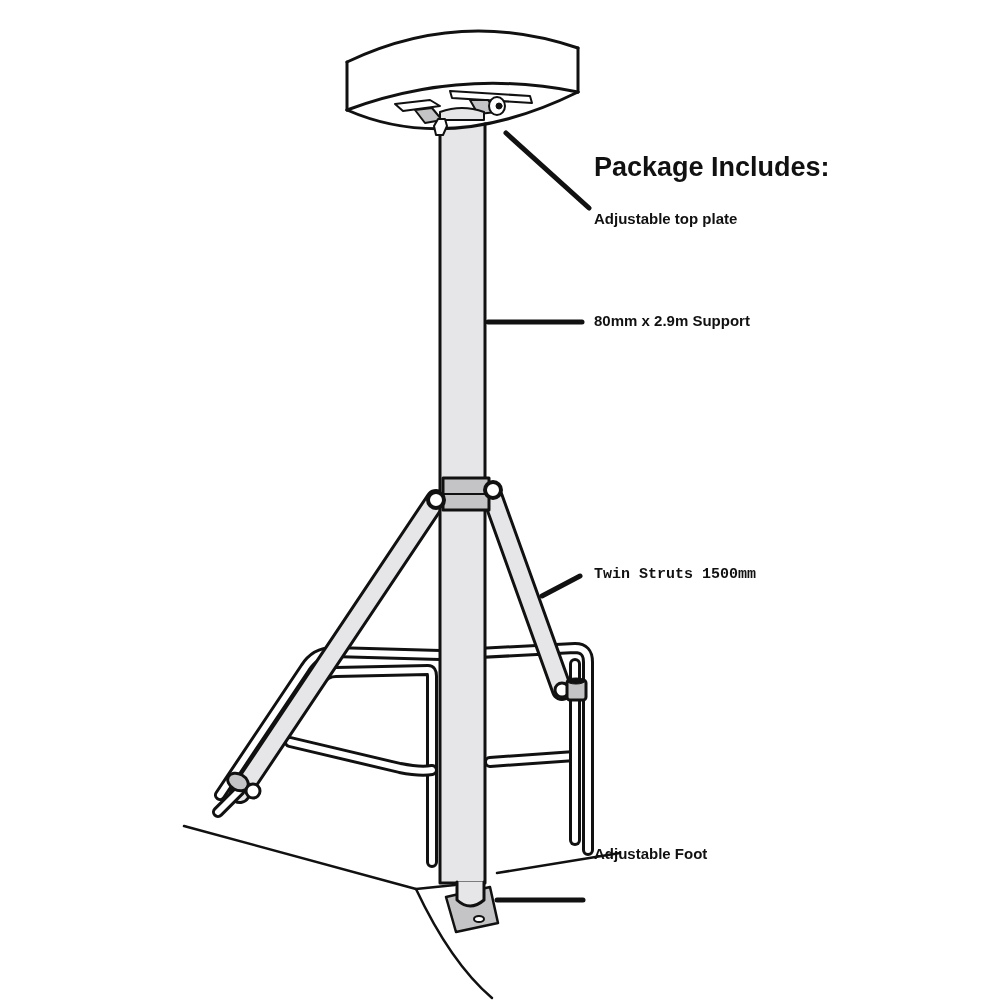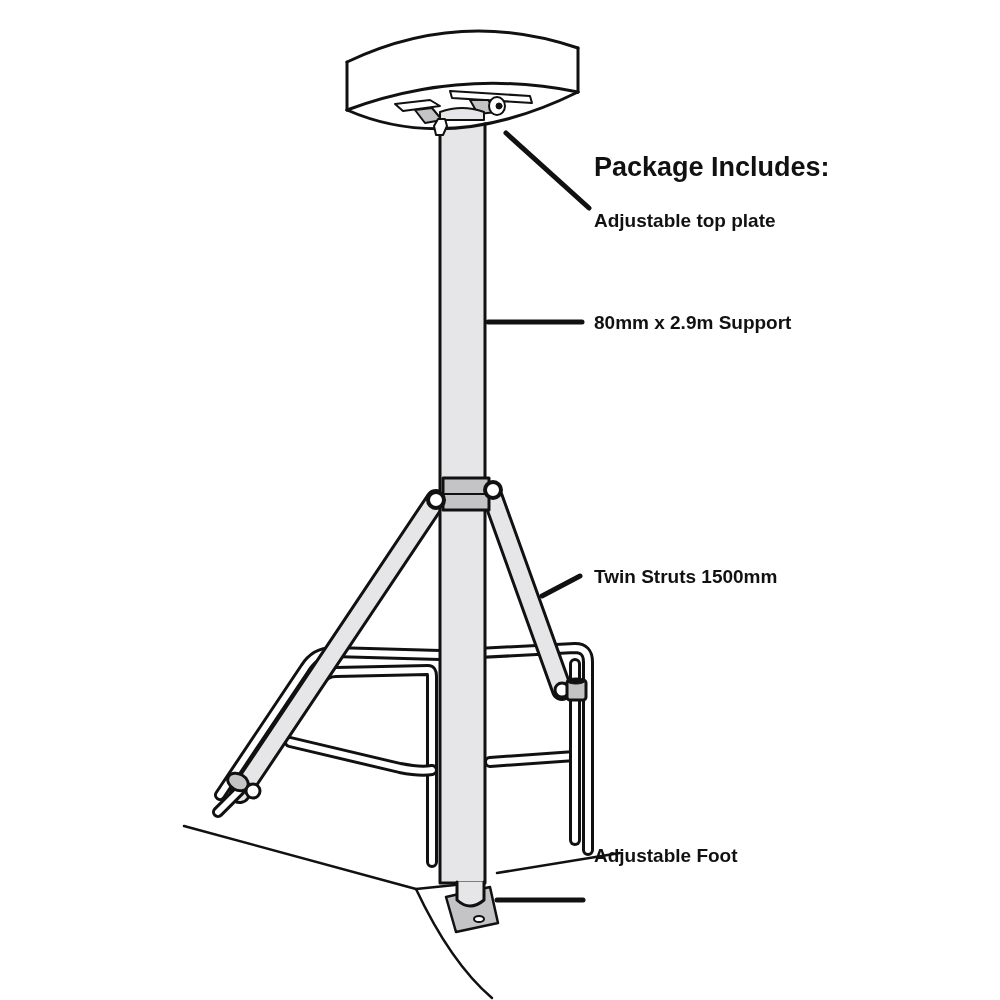--- a/index.html
+++ b/index.html
@@ -7,25 +7,25 @@
     svg { position: absolute; left: 0; top: 0; }
     .label {
       position: absolute;
       font-family: "Liberation Sans", "DejaVu Sans", sans-serif;
       font-weight: bold;
       color: #111111;
       white-space: nowrap;
       line-height: 1.15;
     }
     .title { font-size: 27px; left: 594px; top: 128px; margin-top: 24px; }
-    .callout { font-size: 19px; }
+    .callout { font-size: 15px; }
     .l-top { left: 594px; top: 210px; }
     .l-support { left: 594px; top: 312px; }
     .l-struts { left: 594px; top: 566px; text-align: center; }
-    .l-struts span { display: block; }
+    .l-struts span { display: block; font-family: Liberation Mono, monospace; }
     .l-foot { left: 594px; top: 845px; }
   </style>
 </head>
 <body>
 
 <div id="canvas">
 
   <svg width="1000" height="1000" viewBox="0 0 1000 1000">
     <g fill="none" stroke="#111" stroke-linejoin="round" stroke-linecap="round">
 

